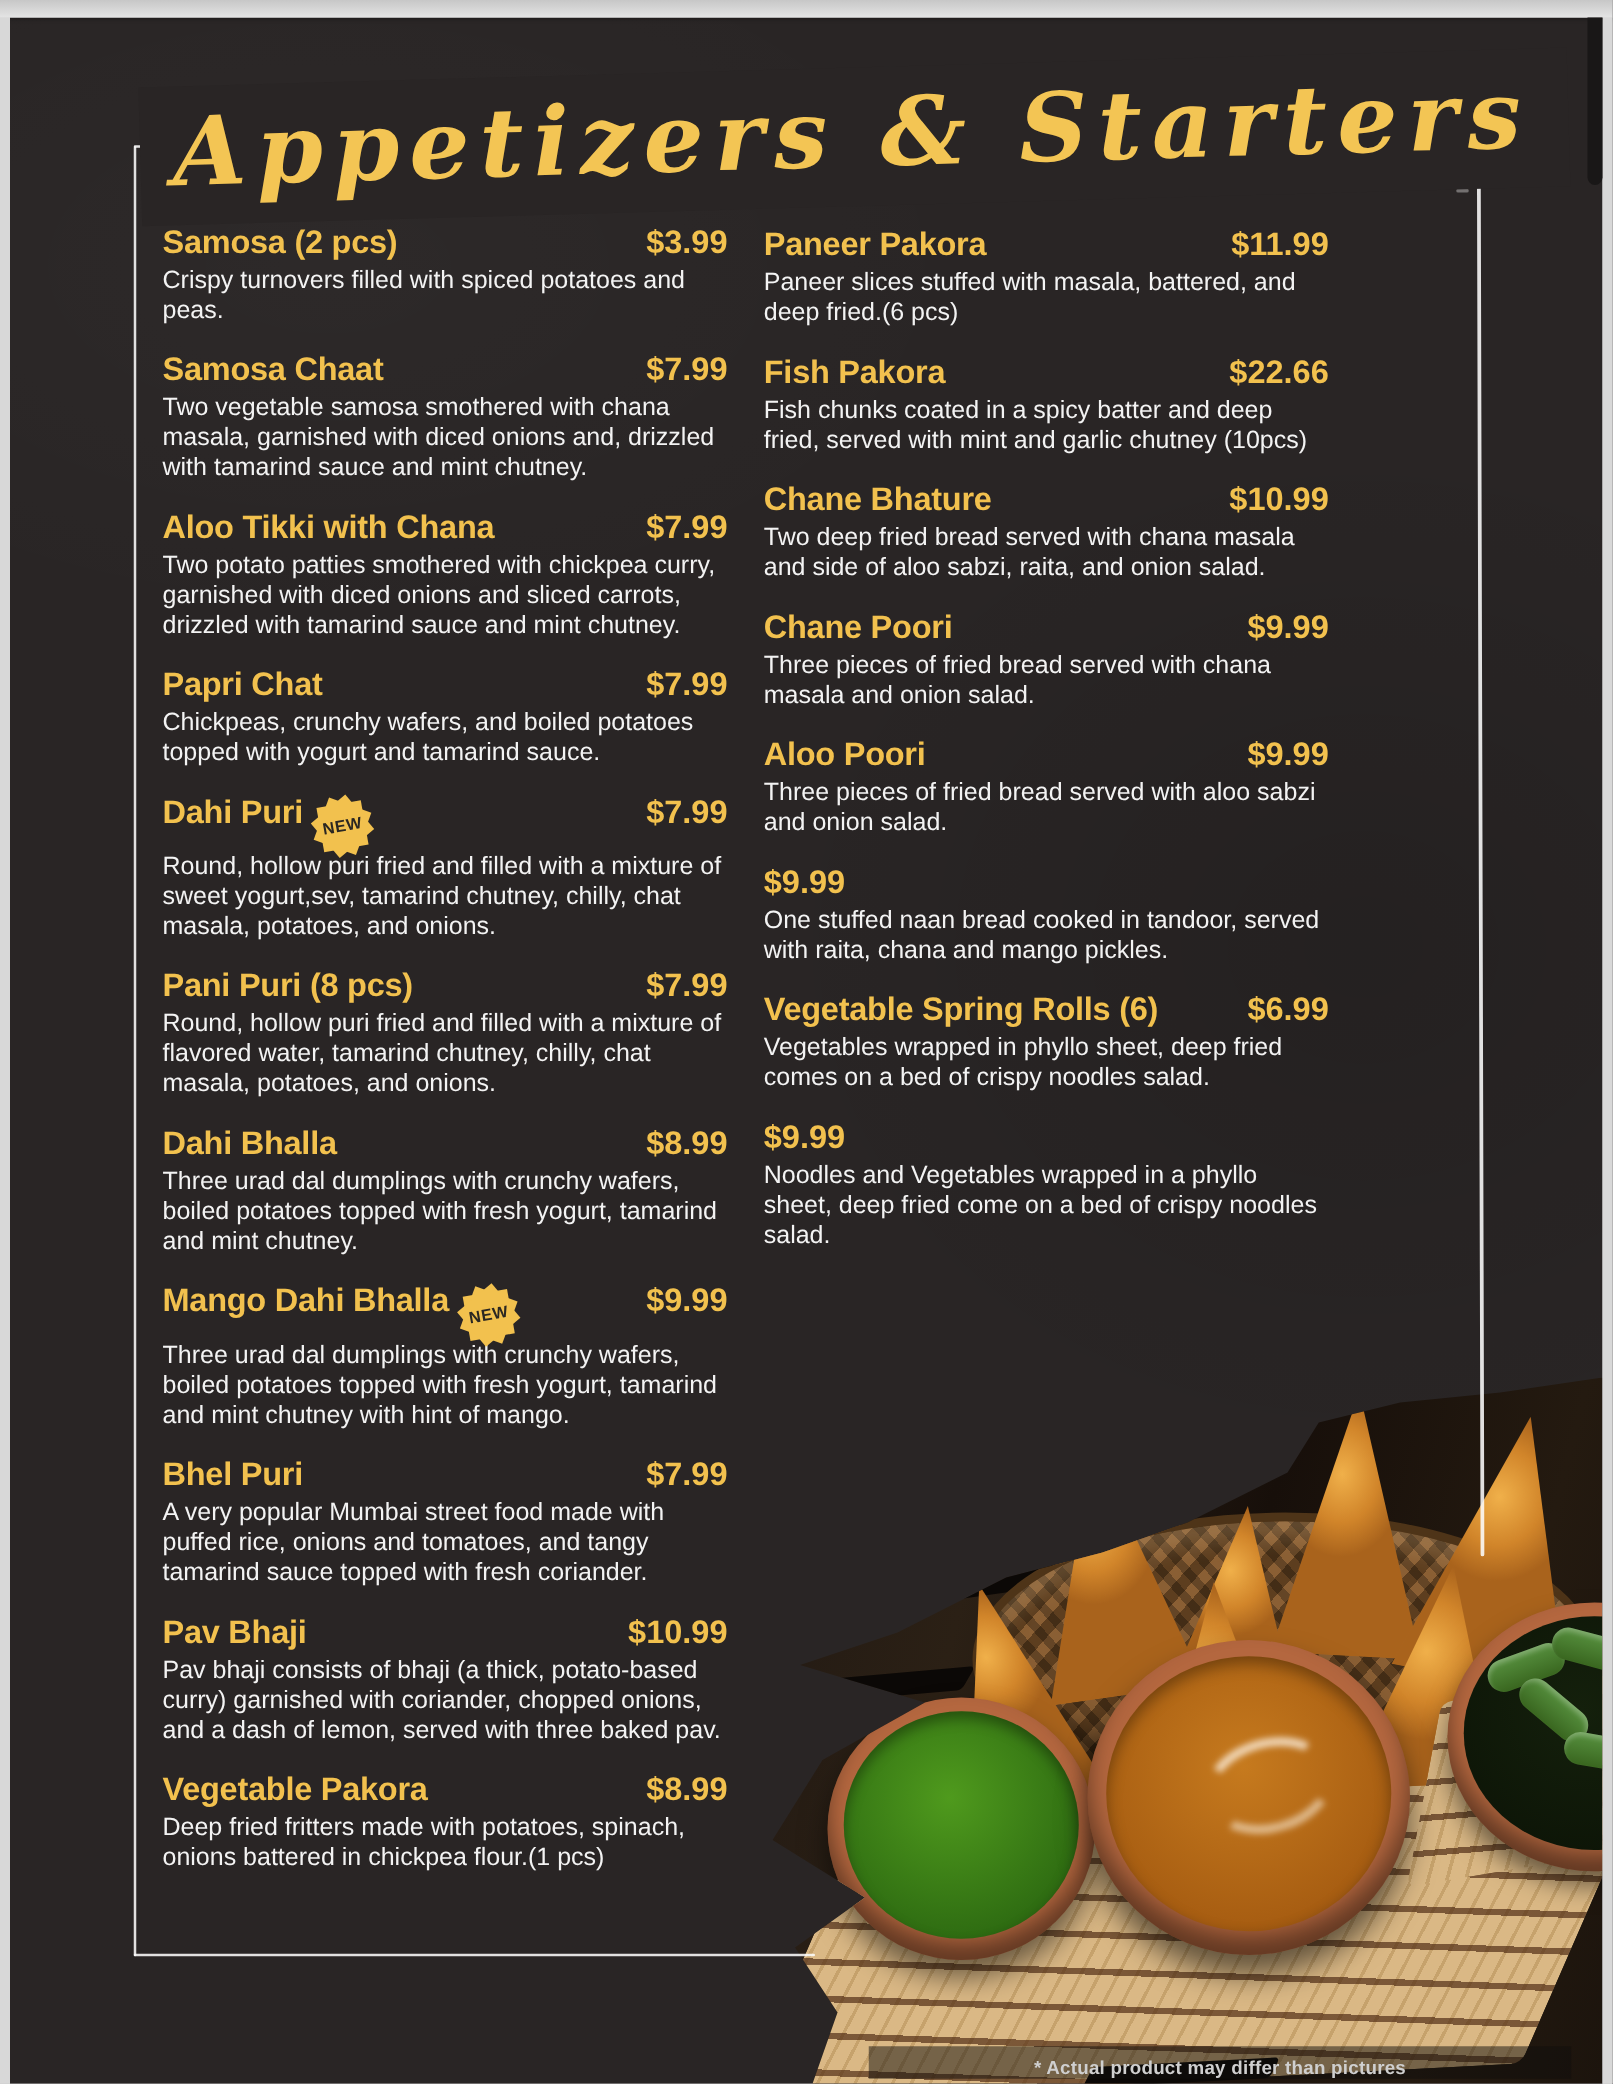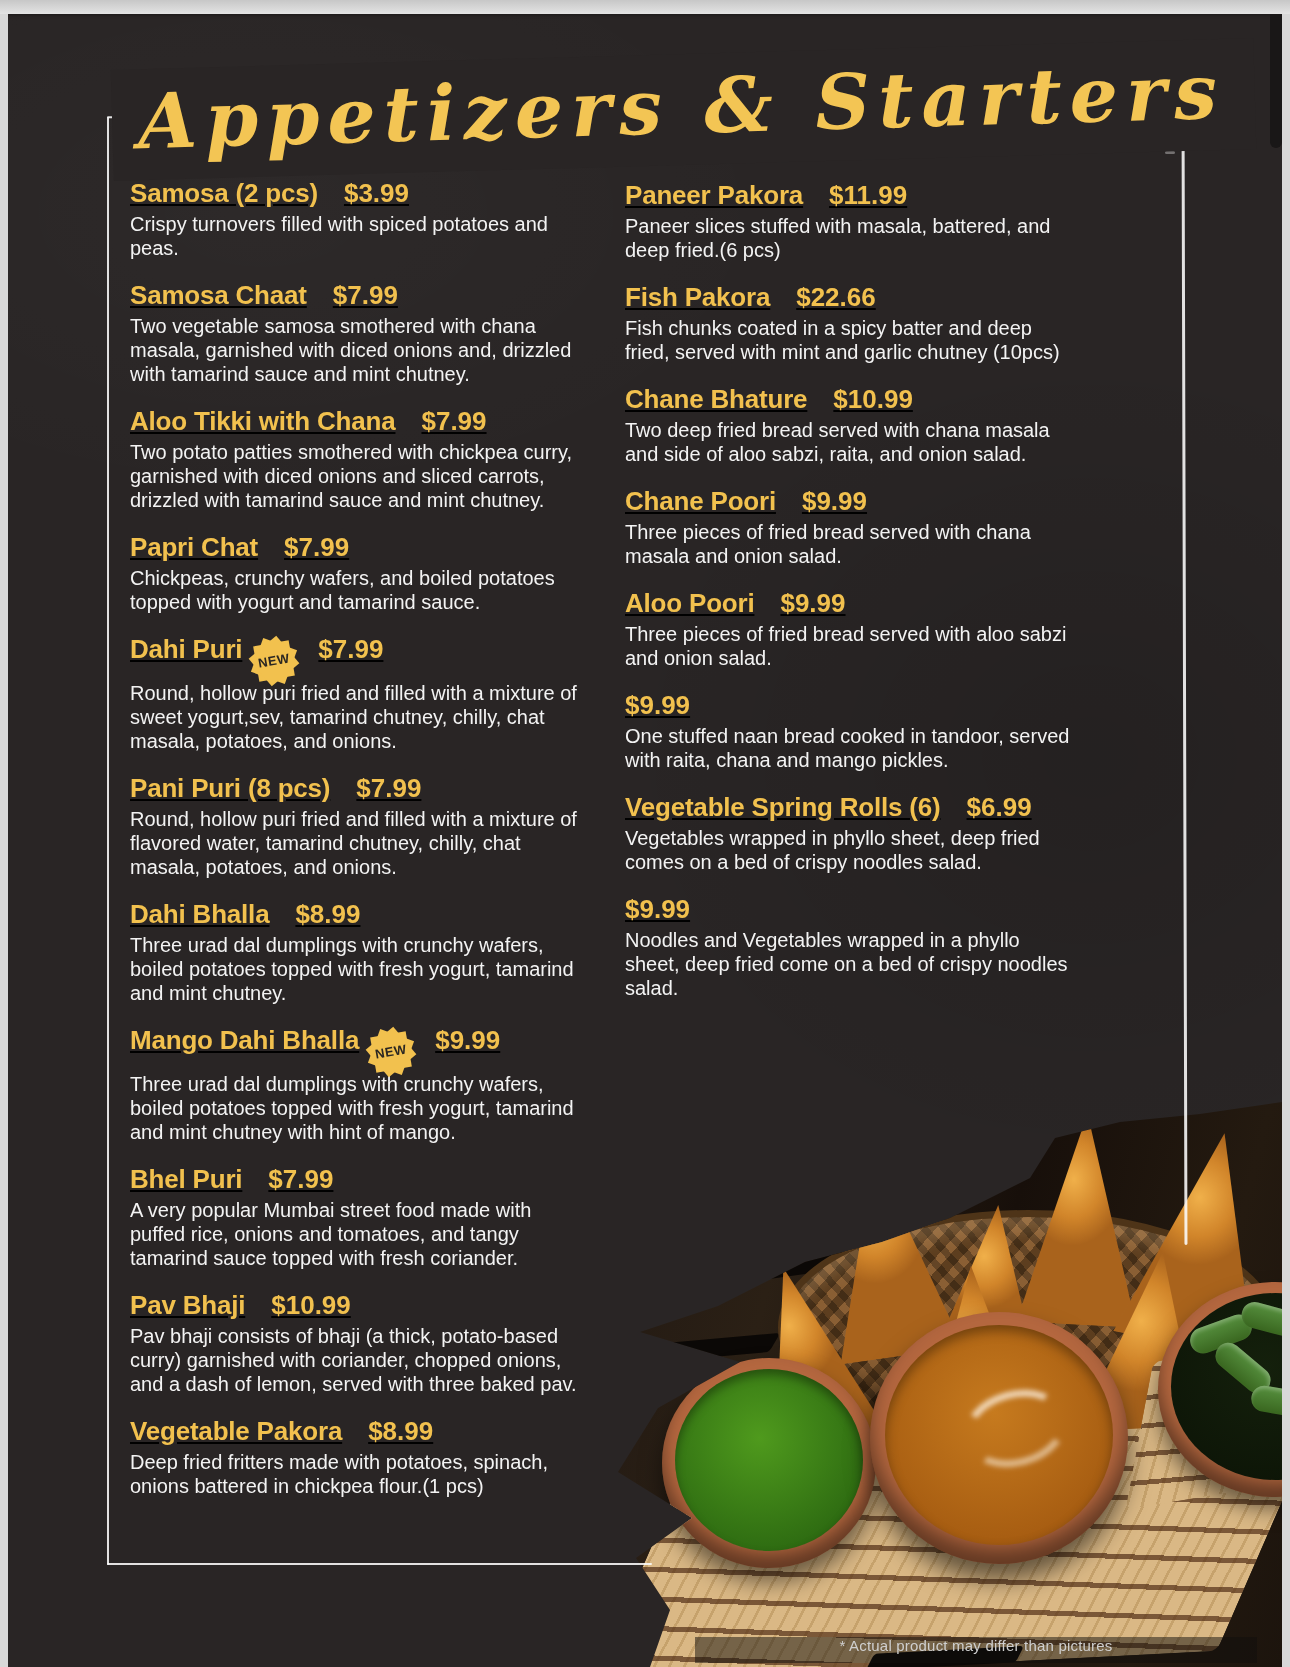--- a/index.html
+++ b/index.html
@@ -35,24 +35,24 @@
   
   .title { position:absolute; left:104px; top:40px; z-index:7;
            background:#292525; padding:8px 30px 14px 26px;
            font-family:"DejaVu Serif", serif; font-style:italic; font-weight:700;
            font-size:76px; letter-spacing:8px; color:#F3C554;
            transform:rotate(-1.6deg); white-space:nowrap; }
 
   
   .col { position:absolute; z-index:7; width:452px; }
   .col-left  { left:122px; top:162px; }
-  .col-right { left:617px; top:164px; }
+  .col-right { left:603px; top:164px; }
   .menu-item { margin-bottom:18px; }
-  .item-head { display:flex; align-items:flex-start; gap:26px;
-               line-height:34px; min-height:34px;text-decoration:underline; }
+  .item-head { display:flex; justify-content:space-between; align-items:flex-start; gap:26px;
+               line-height:34px; min-height:34px; }
   .item-name { color:#F2C14E; font-weight:700; font-size:26px; letter-spacing:-.2px; white-space:nowrap; }
   .item-price { color:#F2C14E; font-weight:700; font-size:26px; white-space:nowrap; }
   .item-desc { color:#F3F3F3; font-size:20px; line-height:24px; margin-top:2px; max-width:452px; }
 
   
   .burst { position:relative; display:inline-flex; width:36px; height:36px;
            align-items:center; justify-content:center; margin-left:14px; vertical-align:-7px;
            background:#F2C14E; transform:rotate(-10deg); }
   .burst::before, .burst::after { content:""; position:absolute; inset:0; background:#F2C14E; }
   .burst::before { transform:rotate(30deg); }
@@ -117,21 +117,21 @@
            filter:blur(2.5px); transform:rotate(-15deg); }
   .bowl-chili { left:558px; top:272px; width:235px; height:215px;
                 background:#b4673f; box-shadow:inset 0 -14px 18px rgba(0,0,0,.45), 0 12px 20px rgba(0,0,0,.5); }
   .bowl-chili .fill { position:absolute; left:13px; top:11px; right:13px; bottom:17px; border-radius:50%;
                 background:radial-gradient(circle at 45% 40%, #14200c, #0d1507 75%); overflow:hidden; }
   .chili { position:absolute; width:64px; height:26px; border-radius:13px;
            background:linear-gradient(#57913f,#39661f); box-shadow:inset 0 3px 4px rgba(255,255,255,.25); }
 
   
   .footer-bar { position:absolute; left:687px; top:1623px; width:562px; height:26px; z-index:8;
-                background:rgba(16,14,12,.5); display:flex; align-items:flex-start; justify-content:center; }
+                background:rgba(16,14,12,.5); display:flex; align-items:flex-end; justify-content:center;font-weight:bold; }
   .footer-note { color:#cfcfcf; font-size:15px; letter-spacing:.2px; }
 </style>
 </head>
 <body>
 
 <div class="screen">
 
   <div class="page">
 
     <div class="frame-line frame-top"></div>

